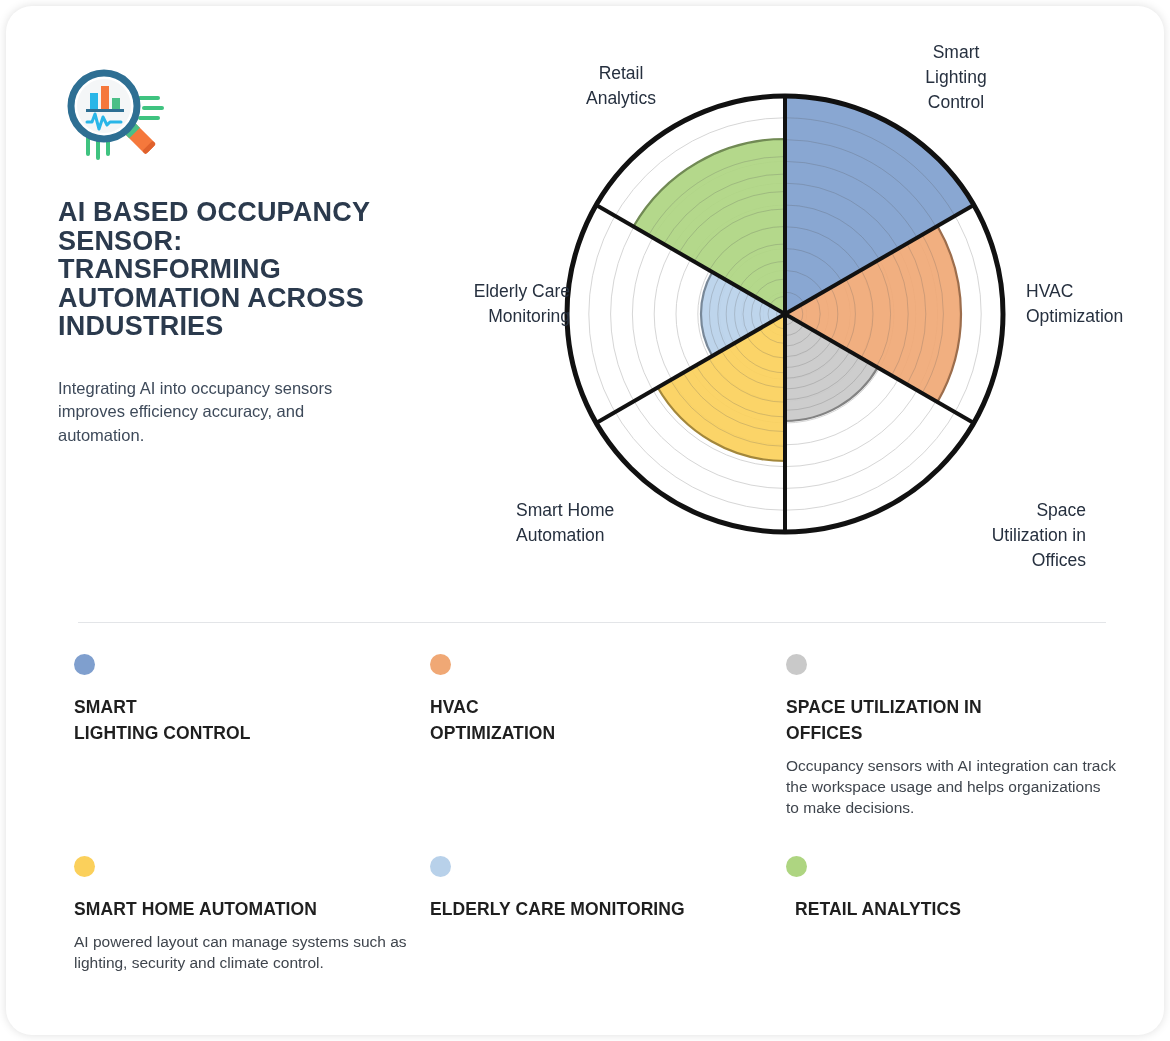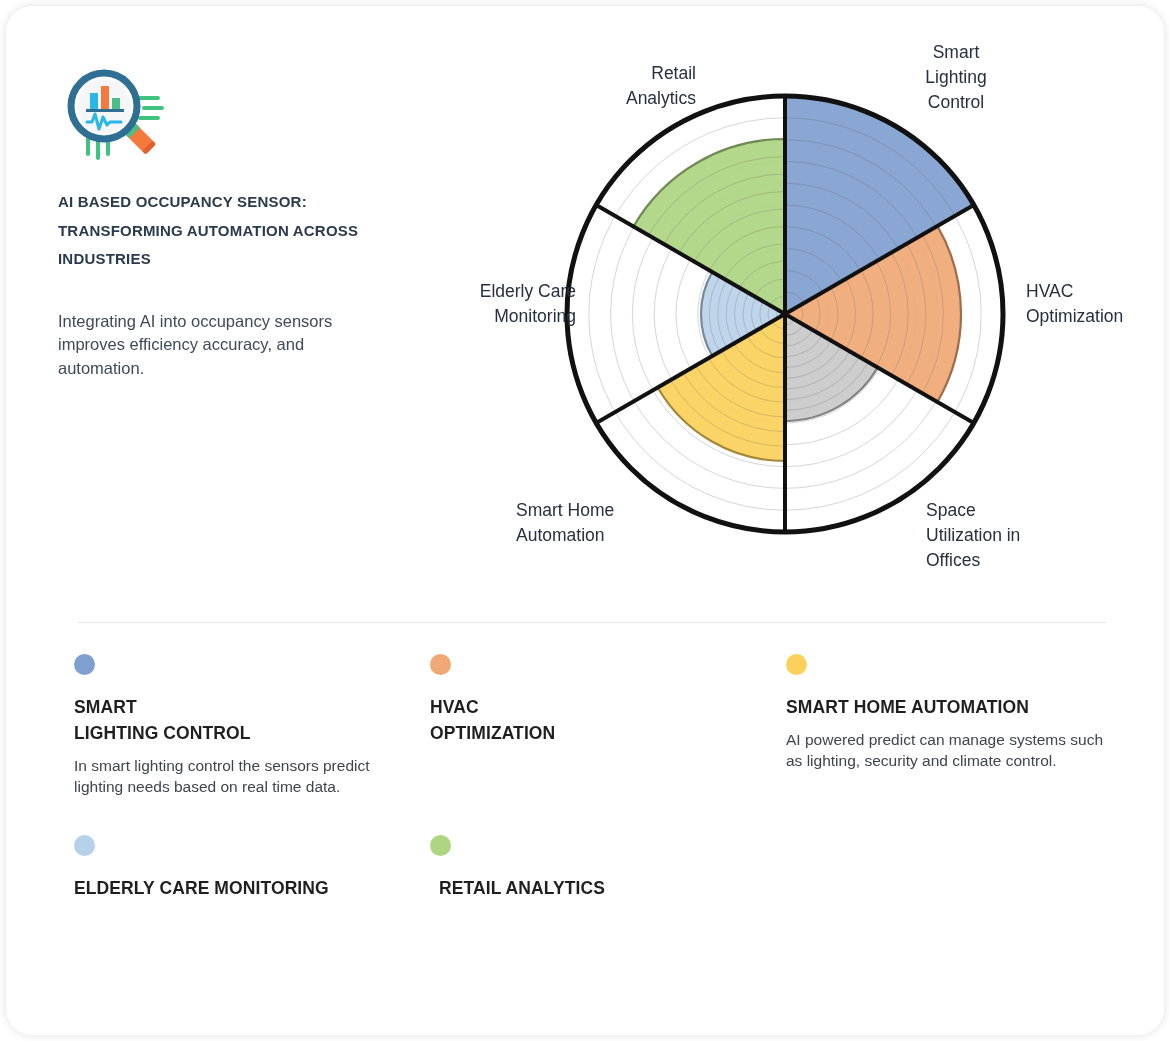--- a/index.html
+++ b/index.html
@@ -15,22 +15,22 @@
     background: #ffffff;
     border-radius: 26px;
     box-shadow: 0 0 10px rgba(0,0,0,0.13);
     overflow: hidden;
   }
 
   
   .intro { position: absolute; left: 52px; top: 58px; width: 330px; }
   .logo-wrap { width: 110px; height: 100px; position: relative; }
   .title {
-    margin-top: 24px;
-    font-size: 15px;
+    margin-top: 34px;
+    font-size: 27px;
     font-weight: bold;
     line-height: 28.5px;
     color: #2b3a4d;
     letter-spacing: 0.2px;
   }
   .subtitle {
     margin-top: 36px;
     font-size: 16.5px;
     line-height: 23.5px;
     color: #3e4a5a;
@@ -45,24 +45,24 @@
   .chart-svg { position: absolute; left: 0; top: 0; }
   .axis-label {
     position: absolute;
     font-size: 17.5px;
     line-height: 25px;
     color: #26303f;
     white-space: pre-line;
   }
   .lbl-smart-lighting { left: 480px; top: 14px; width: 140px; text-align: center; }
   .lbl-hvac          { left: 620px; top: 253px; width: 160px; text-align: left; }
-  .lbl-space         { left: 520px; top: 472px; width: 160px; text-align: left; }
+  .lbl-space         { left: 520px; top: 472px; width: 160px; text-align: right; }
   .lbl-smart-home    { left: 110px; top: 472px; width: 170px; }
-  .lbl-elderly       { left: 10px;  top: 253px; width: 160px; text-align: right; }
-  .lbl-retail        { left: 140px; top: 35px;  width: 150px; text-align: right; }
+  .lbl-elderly       { left: 4px;  top: 253px; width: 160px; text-align: right; }
+  .lbl-retail        { left: 140px; top: 35px;  width: 150px; text-align: center; }
 
   
   .divider {
     position: absolute;
     left: 72px; top: 616px;
     width: 1028px; height: 1px;
     background: #e3e5e8;
   }
 
   
@@ -249,34 +249,39 @@
   </div>
 
   <div class="divider"></div>
 
   <div class="legend">
 
     <div class="legend-item">
       <span class="dot" style="background: rgb(127, 159, 206);"></span>
       <div class="item-title">SMART
 LIGHTING CONTROL</div>
-      <div class="item-desc">In smart lighting control the sensors predict lighting needs based on real time data.</div>
     </div>
 
     <div class="legend-item">
       <span class="dot" style="background: rgb(240, 168, 117);"></span>
       <div class="item-title">HVAC
 OPTIMIZATION</div>
     </div>
 
+    <div class="legend-item">
+      <span class="dot" style="background: rgb(201, 201, 201);"></span>
+      <div class="item-title">SPACE UTILIZATION IN
+OFFICES</div>
+      <div class="item-desc">Occupancy sensors with AI integration can track the workspace usage and helps organizations to make decisions.</div>
+    </div>
 
     <div class="legend-item">
       <span class="dot" style="background: rgb(251, 208, 91);"></span>
       <div class="item-title">SMART HOME AUTOMATION</div>
-      <div class="item-desc">AI powered predict can manage systems such as lighting, security and climate control.</div>
+      <div class="item-desc">AI powered layout can manage systems such as lighting, security and climate control.</div>
     </div>
 
     <div class="legend-item">
       <span class="dot" style="background: rgb(184, 209, 234);"></span>
       <div class="item-title">ELDERLY CARE MONITORING</div>
     </div>
 
     <div class="legend-item">
       <span class="dot" style="background: rgb(174, 213, 129);"></span>
       <div class="item-title indent-title">RETAIL ANALYTICS</div>

